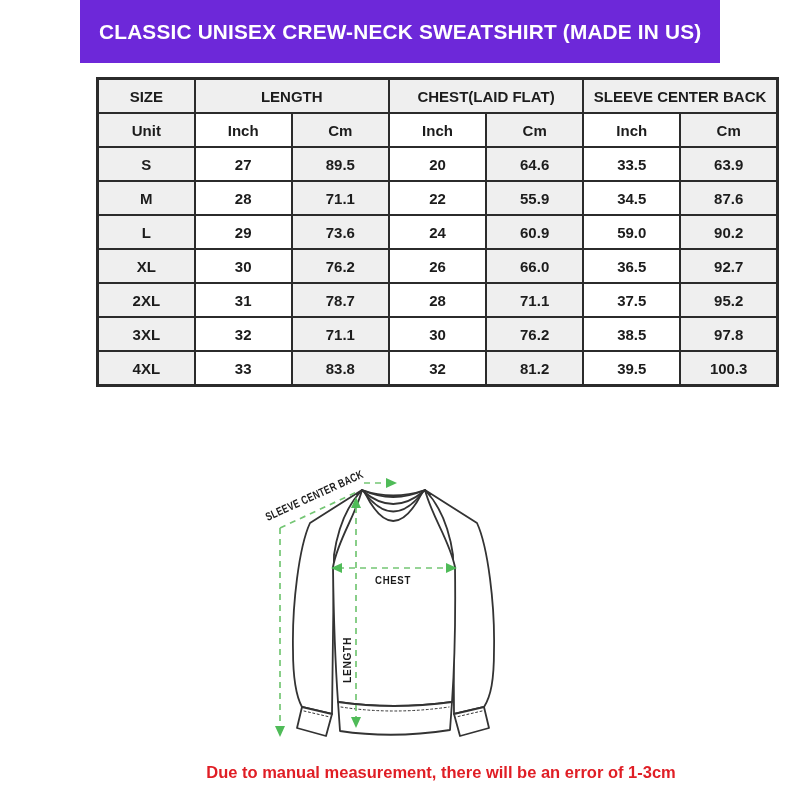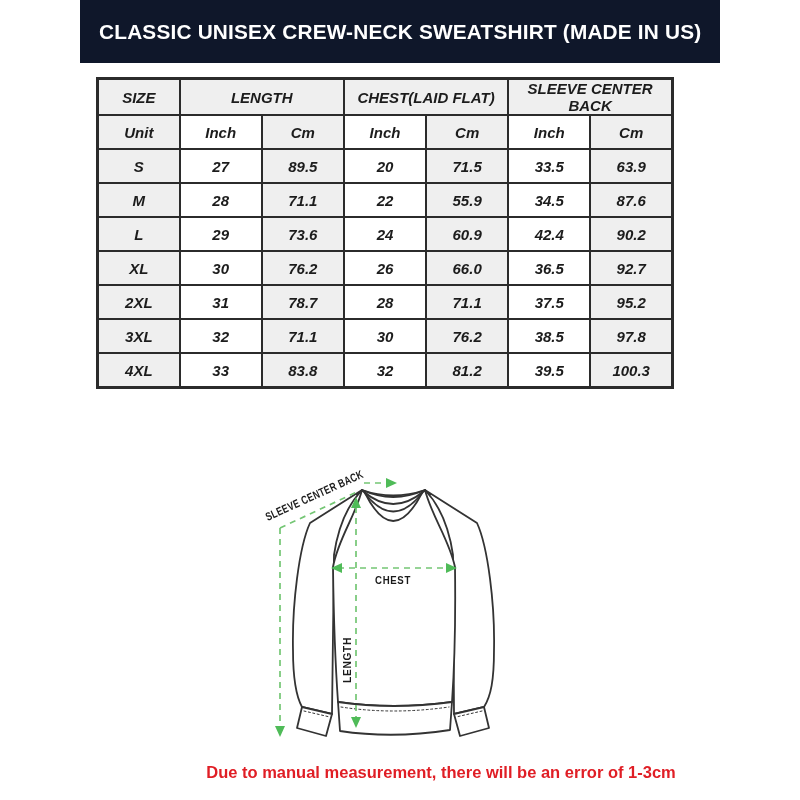--- a/index.html
+++ b/index.html
@@ -8,40 +8,40 @@
     font-family:"Liberation Sans","DejaVu Sans",sans-serif;overflow:hidden;
   }
   .header-bar{
     position:absolute;left:80px;top:0;width:640px;height:63px;
     display:flex;align-items:center;justify-content:center;
   }
   .header-bar h1{
     margin:0;color:#fff;font-size:21px;font-weight:bold;letter-spacing:.2px;
     white-space:nowrap;transform:scaleX(.99);
   }
-  .table-wrap{position:absolute;left:96px;top:77px;width:578px;font-style:italic;}
+  .table-wrap{position:absolute;left:96px;top:77px;width:683px;}
   table.size-table{
     border-collapse:collapse;table-layout:fixed;width:100%;
     border:3px solid #2b2b2b;
   }
   table.size-table th,table.size-table td{
     border:2px solid #2b2b2b;height:32px;text-align:center;vertical-align:middle;
     font-size:15px;font-weight:bold;color:#1c1c1c;padding:0;background:#fff;
   }
   table.size-table .g{background:#efefef;}
   .diagram{position:absolute;left:150px;top:455px;width:500px;height:300px;}
   .note{
     position:absolute;left:0;top:763px;width:800px;text-align:center;
     font-size:16.5px;font-weight:bold;padding-left:41px;
   }
 </style>
 </head>
 <body>
 
-<div class="header-bar" style="background: #0f172a;">
+<div class="header-bar" style="background: #6d28d9;">
   <h1 style="color: rgb(255, 255, 255);">CLASSIC UNISEX CREW-NECK SWEATSHIRT (MADE IN US)</h1>
 </div>
 
 <div class="table-wrap">
   <table class="size-table">
     <thead>
       <tr>
         <th class="g" colspan="1">SIZE</th>
         <th class="g" colspan="2">LENGTH</th>
         <th class="g" colspan="2">CHEST(LAID FLAT)</th>
@@ -56,40 +56,40 @@
         <th>Inch</th>
         <th class="g">Cm</th>
       </tr>
     </thead>
     <tbody>
         <tr>
           <td class="g">S</td>
           <td>27</td>
           <td class="g">89.5</td>
           <td>20</td>
-          <td class="g">71.5</td>
+          <td class="g">64.6</td>
           <td>33.5</td>
           <td class="g">63.9</td>
         </tr>
         <tr>
           <td class="g">M</td>
           <td>28</td>
           <td class="g">71.1</td>
           <td>22</td>
           <td class="g">55.9</td>
           <td>34.5</td>
           <td class="g">87.6</td>
         </tr>
         <tr>
           <td class="g">L</td>
           <td>29</td>
           <td class="g">73.6</td>
           <td>24</td>
           <td class="g">60.9</td>
-          <td>42.4</td>
+          <td>59.0</td>
           <td class="g">90.2</td>
         </tr>
         <tr>
           <td class="g">XL</td>
           <td>30</td>
           <td class="g">76.2</td>
           <td>26</td>
           <td class="g">66.0</td>
           <td>36.5</td>
           <td class="g">92.7</td>

